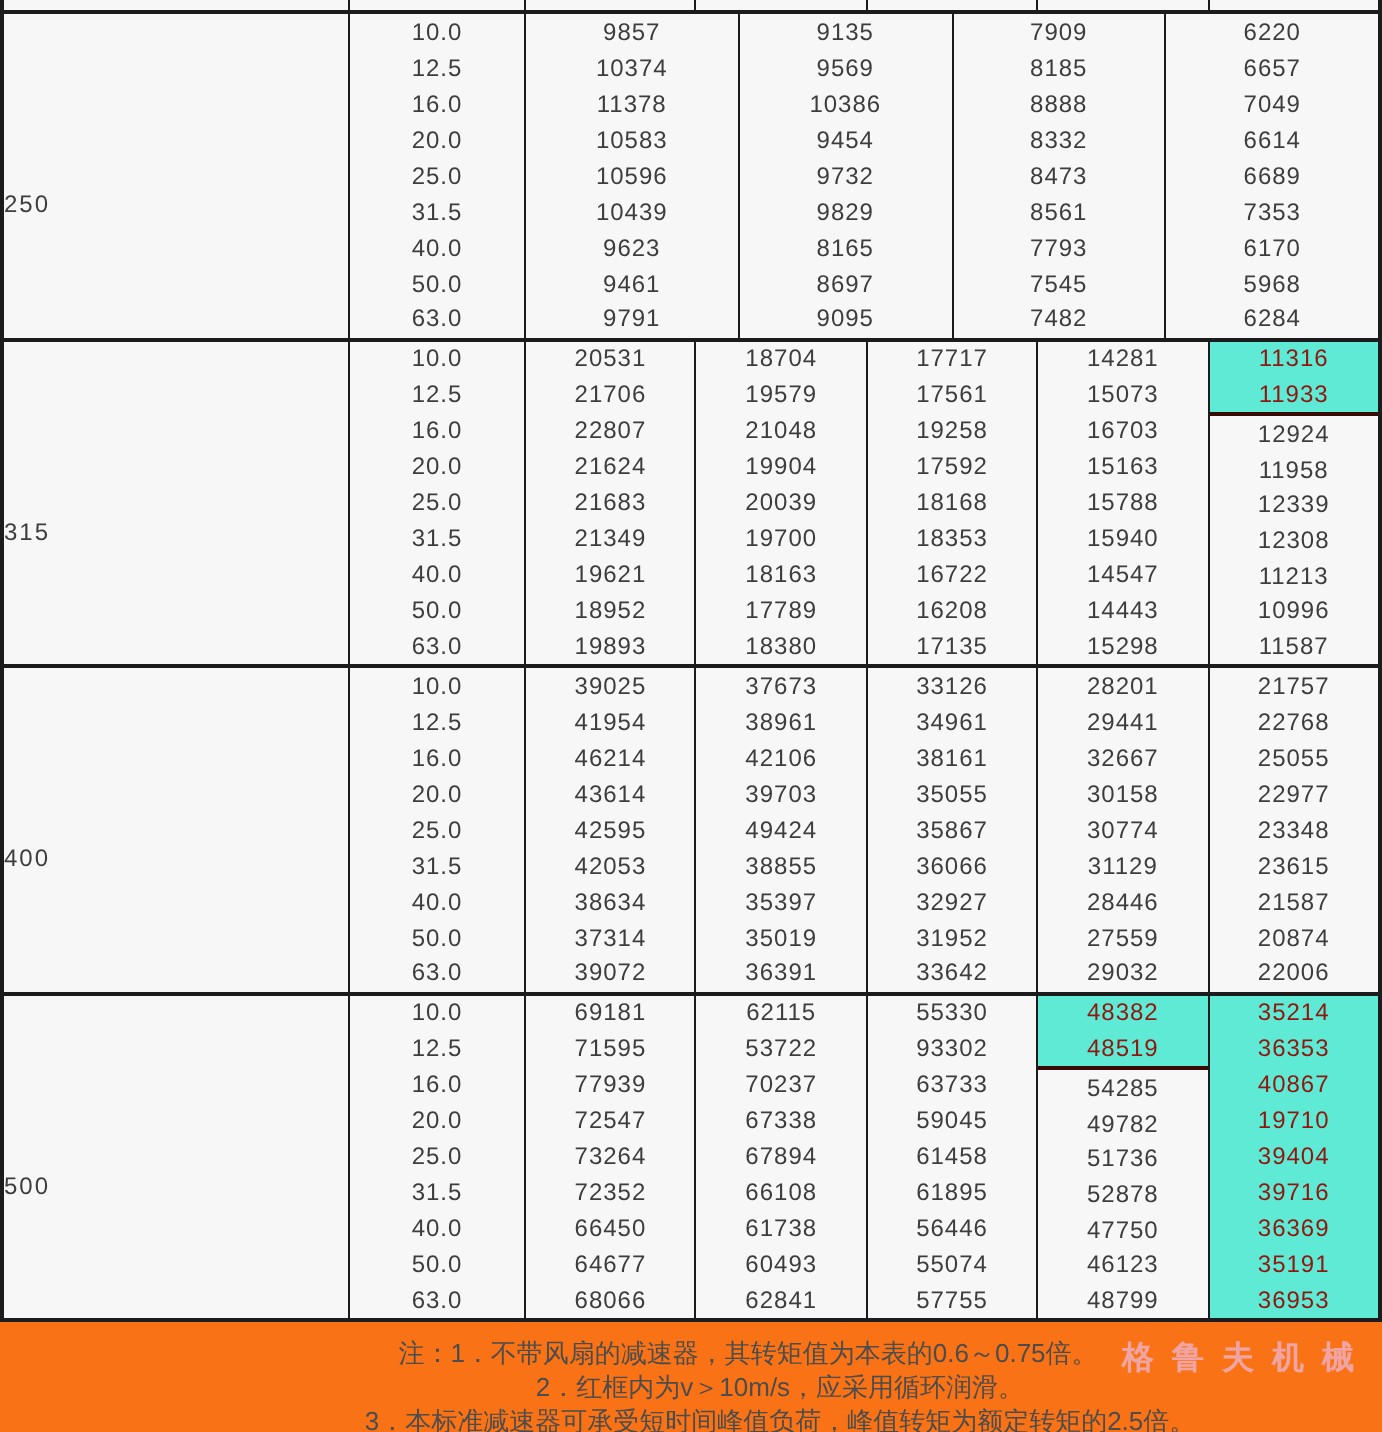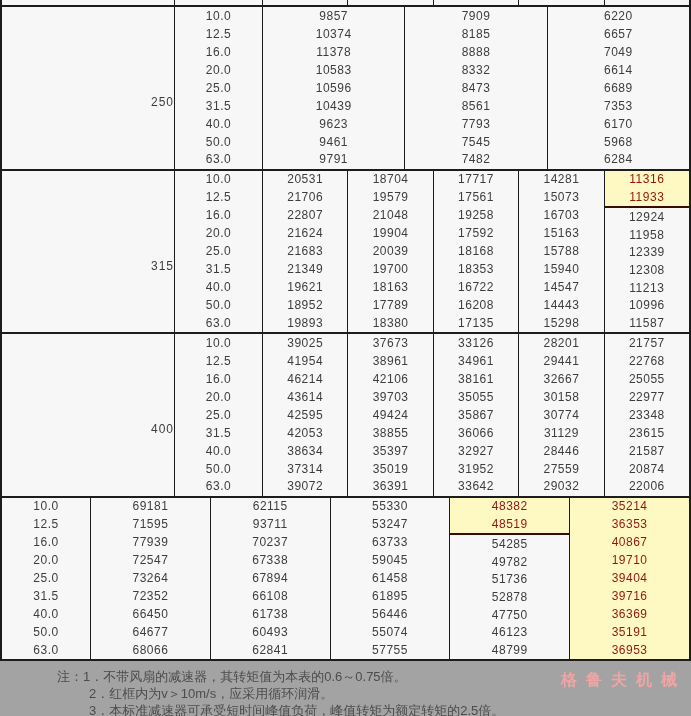--- a/index.html
+++ b/index.html
@@ -26,36 +26,36 @@
     display:flex;
     border-bottom:2px solid #1c1c1c;
   }
   .top-strip .tcol { background:#f7f7f7; }
   .block {
     flex:1 1 0; display:flex; min-height:0;
   }
   .block + .block { border-top:2px solid #1c1c1c; }
   .tcol { box-sizing:border-box; }
   .tcol + .tcol { border-left:1.5px solid #1c1c1c; }
-  .col-group { width:172px; flex:0 0 auto; display:flex; align-items:center; justify-content:flex-end;margin-top:29px; }
+  .col-group { width:172px; flex:0 0 auto; display:flex; align-items:center; justify-content:flex-start;margin-top:29px; }
   .col-ratio { width:88px; flex:0 0 auto; }
   .col-val   { flex:1 1 0; }
   .col-cells { display:flex; flex-direction:column; }
   .cell {
     flex:1 1 0; display:flex; align-items:center; justify-content:center;
     font-size:12px; color:#3d3d3d; letter-spacing:0.5px;
   }
   .group-label { font-size:12px; color:#3d3d3d; letter-spacing:1px; }
   .cell.red {
-    background:#fef9c3; color:#8f1710;
+    background:#5eead4; color:#8f1710;
   }
   .cell.red-end { border-bottom:2px solid #3a0a06; }
 
   
-  .footer { position:absolute; top:661px; left:0; width:691px; height:55px; background:#a3a3a3; }
+  .footer { position:absolute; top:661px; left:0; width:691px; height:55px; background:#f97316;text-align:center; }
   .notes { padding-top:7px; font-size:13px; color:#4c4c4c; line-height:17px; }
   .note-1 { margin-left:57px; }
   .note-2 { margin-left:89px; }
   .note-3 { margin-left:89px; }
 
   
   .watermark {
     position:absolute; top:670px; right:5px;
     text-align:center; line-height:20px;
   }
@@ -96,20 +96,31 @@
         <div class="cell">10374</div>
         <div class="cell">11378</div>
         <div class="cell">10583</div>
         <div class="cell">10596</div>
         <div class="cell">10439</div>
         <div class="cell">9623</div>
         <div class="cell">9461</div>
         <div class="cell">9791</div>
       </div>
       <div class="tcol col-val col-cells">
+        <div class="cell">9135</div>
+        <div class="cell">9569</div>
+        <div class="cell">10386</div>
+        <div class="cell">9454</div>
+        <div class="cell">9732</div>
+        <div class="cell">9829</div>
+        <div class="cell">8165</div>
+        <div class="cell">8697</div>
+        <div class="cell">9095</div>
+      </div>
+      <div class="tcol col-val col-cells">
         <div class="cell">7909</div>
         <div class="cell">8185</div>
         <div class="cell">8888</div>
         <div class="cell">8332</div>
         <div class="cell">8473</div>
         <div class="cell">8561</div>
         <div class="cell">7793</div>
         <div class="cell">7545</div>
         <div class="cell">7482</div>
       </div>
@@ -261,20 +272,23 @@
         <div class="cell">25055</div>
         <div class="cell">22977</div>
         <div class="cell">23348</div>
         <div class="cell">23615</div>
         <div class="cell">21587</div>
         <div class="cell">20874</div>
         <div class="cell">22006</div>
       </div>
     </div>
     <div class="block">
+      <div class="tcol col-group">
+        <span class="group-label">500</span>
+      </div>
       <div class="tcol col-ratio col-cells">
         <div class="cell">10.0</div>
         <div class="cell">12.5</div>
         <div class="cell">16.0</div>
         <div class="cell">20.0</div>
         <div class="cell">25.0</div>
         <div class="cell">31.5</div>
         <div class="cell">40.0</div>
         <div class="cell">50.0</div>
         <div class="cell">63.0</div>
@@ -285,32 +299,32 @@
         <div class="cell">77939</div>
         <div class="cell">72547</div>
         <div class="cell">73264</div>
         <div class="cell">72352</div>
         <div class="cell">66450</div>
         <div class="cell">64677</div>
         <div class="cell">68066</div>
       </div>
       <div class="tcol col-val col-cells">
         <div class="cell">62115</div>
-        <div class="cell">93711</div>
+        <div class="cell">53722</div>
         <div class="cell">70237</div>
         <div class="cell">67338</div>
         <div class="cell">67894</div>
         <div class="cell">66108</div>
         <div class="cell">61738</div>
         <div class="cell">60493</div>
         <div class="cell">62841</div>
       </div>
       <div class="tcol col-val col-cells">
         <div class="cell">55330</div>
-        <div class="cell">53247</div>
+        <div class="cell">93302</div>
         <div class="cell">63733</div>
         <div class="cell">59045</div>
         <div class="cell">61458</div>
         <div class="cell">61895</div>
         <div class="cell">56446</div>
         <div class="cell">55074</div>
         <div class="cell">57755</div>
       </div>
       <div class="tcol col-val col-cells">
         <div class="cell red">48382</div>

